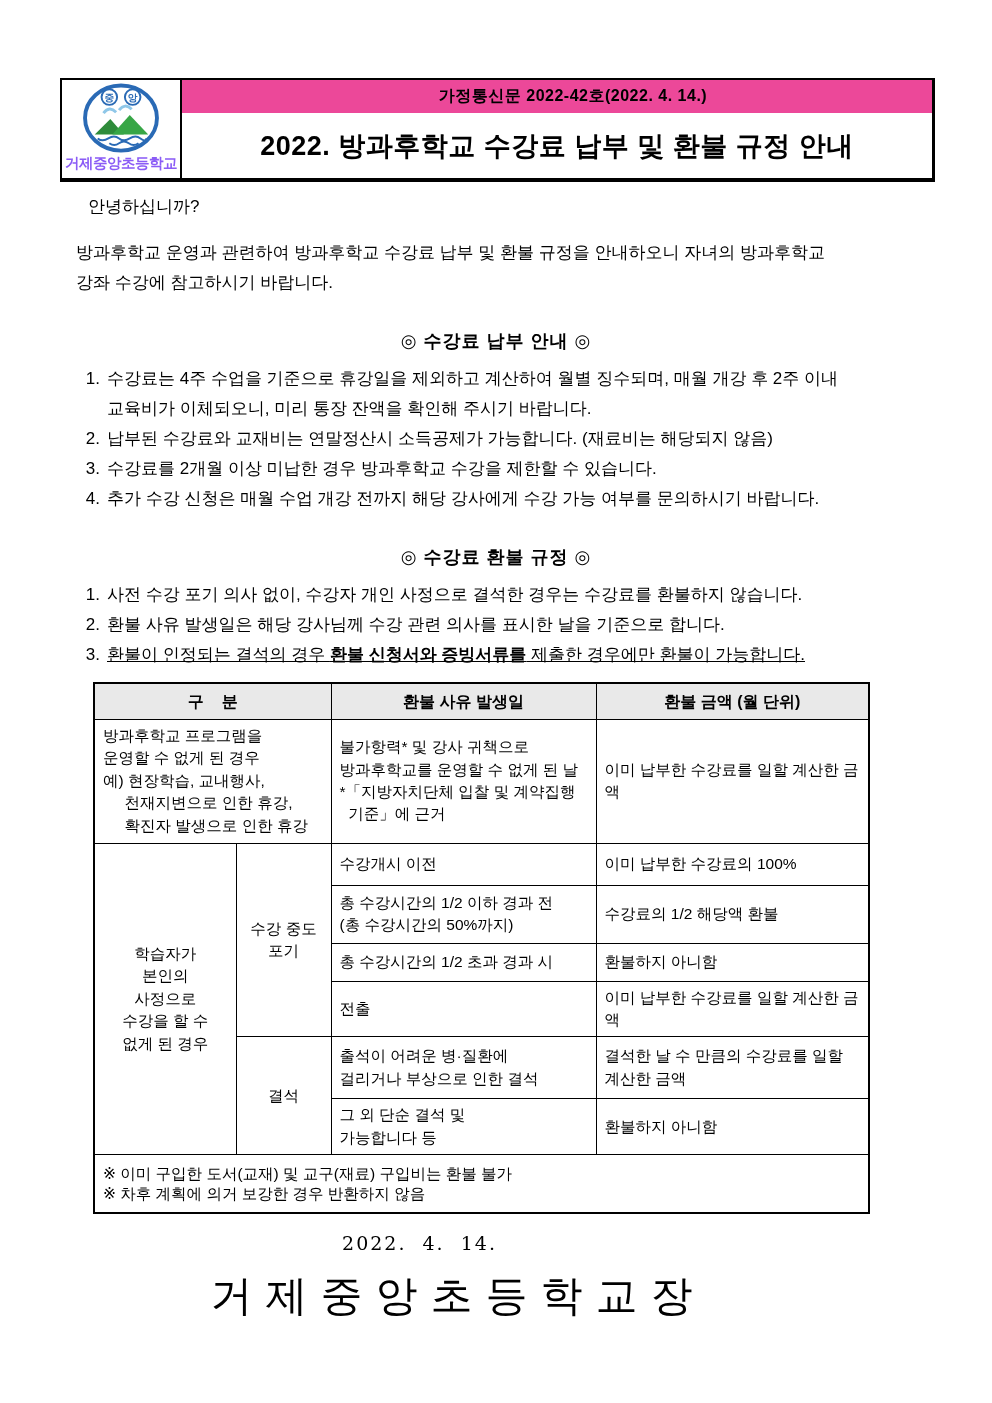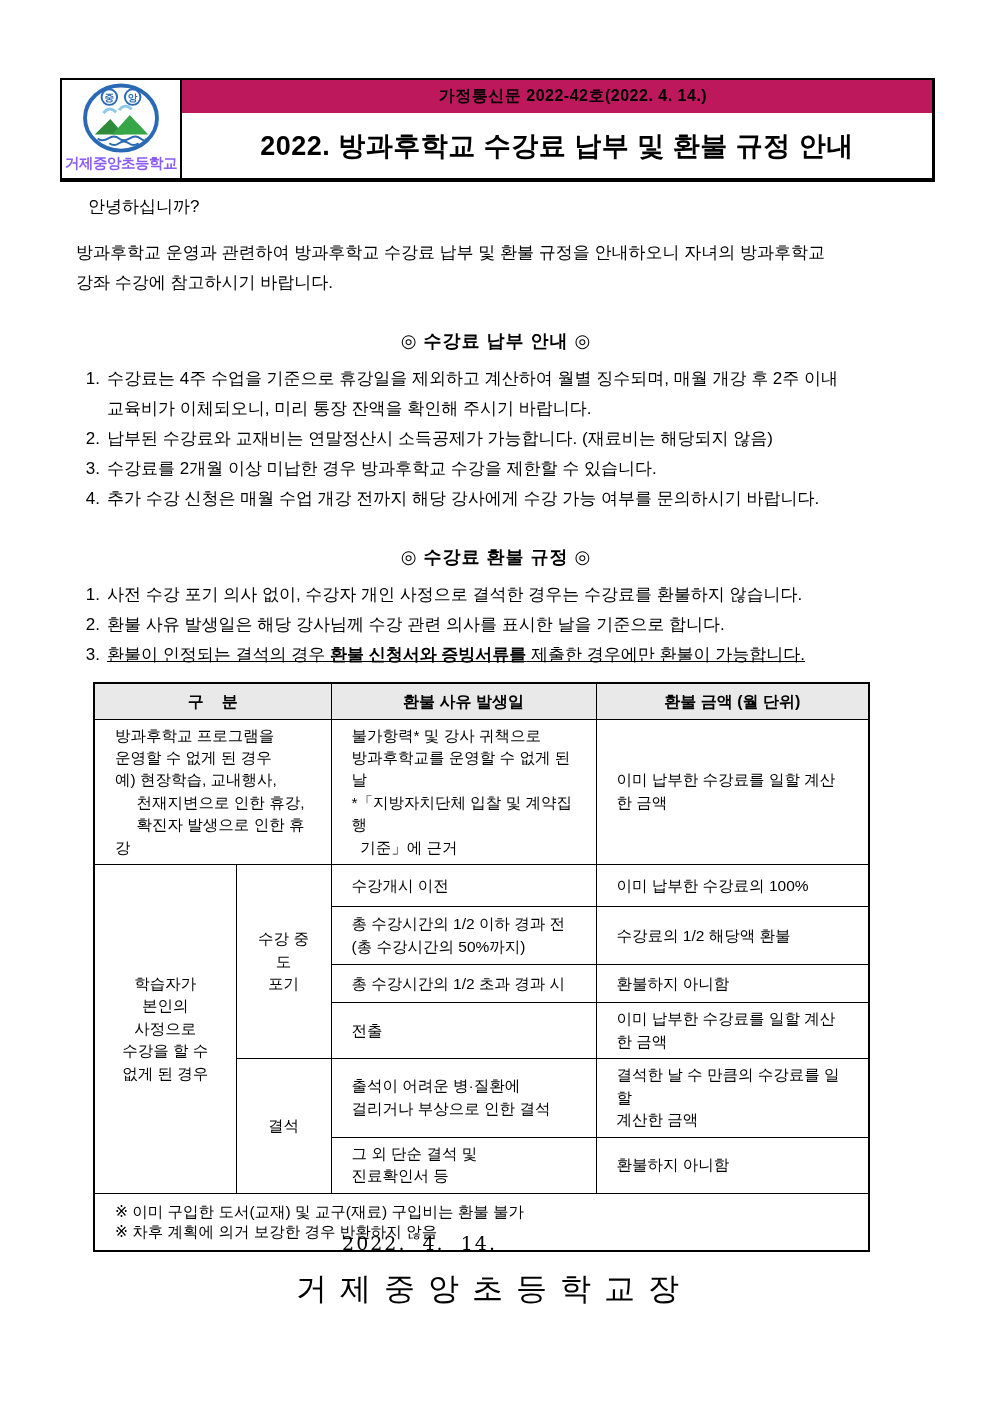--- a/index.html
+++ b/index.html
@@ -20,21 +20,21 @@
     width:120px;border-right:2px solid #000;box-sizing:border-box;
     display:flex;flex-direction:column;align-items:center;justify-content:flex-start;
     padding-top:3px;
   }
   .school-name{
     font-size:14.5px;font-weight:bold;color:#8b5cf6;letter-spacing:-0.5px;
     margin-top:1px;white-space:nowrap;
   }
   .header-right{flex:1;display:flex;flex-direction:column;}
   .notice-bar{
-    height:33px;background:#be185d;
+    height:33px;background:#ec4899;
     display:flex;align-items:center;justify-content:center;
     font-size:16px;font-weight:bold;letter-spacing:0.5px;padding-left:32px;
   }
   .title-bar{
     flex:1;display:flex;align-items:center;justify-content:center;
     font-size:27px;font-weight:bold;letter-spacing:0.5px;white-space:nowrap;
   }
 
   
   .content{position:absolute;left:60px;top:188px;width:872px;font-size:17px;line-height:30px;}
@@ -52,21 +52,21 @@
   .uline{text-decoration:underline;}
   .bold{font-weight:bold;}
   .note{font-size:14.5px;margin:2px 0 0 16px;white-space:pre-wrap;line-height:26px;}
 
   
   table.refund{
     border-collapse:collapse;margin:12px 0 0 33px;width:775px;
     font-size:15.5px;line-height:1.45;table-layout:fixed;
   }
   table.refund th,table.refund td{
-    border:1px solid #000;padding:5px 20px;vertical-align:middle;
+    border:1px solid #000;padding:5px 8px;vertical-align:middle;
     white-space:pre-wrap;box-sizing:border-box;overflow:hidden;
   }
   table.refund{border:2px solid #000;}
   table.refund th{
     background:#e9e9e9;font-weight:bold;text-align:center;height:36px;font-size:16px;
   }
   td.center{text-align:center;}
   tr.r1 td{height:124px;}
   tr.r2 td{height:42px;}
   tr.r3 td{height:58px;}
@@ -78,21 +78,21 @@
 
   
   .date-line{
     position:absolute;left:0;top:1232px;width:839px;text-align:center;
     font-family:"DejaVu Serif","Liberation Serif",serif;
     font-size:19px;letter-spacing:2px;white-space:pre-wrap;
   }
   .signature{
     position:absolute;left:0;top:1268px;width:916px;text-align:center;
     font-family:"DejaVu Serif","Liberation Serif",serif;
-    font-size:31px;letter-spacing:13px;font-weight:500;margin-left:36px;
+    font-size:42px;letter-spacing:13px;font-weight:500;
   }
 </style>
 </head>
 <body>
 
 <div class="page">
 
   <div class="doc-header">
     <div class="logo-cell">
       <svg width="82" height="70" viewBox="0 0 84 72">
@@ -212,21 +212,21 @@
         </tr>
         <tr class="r6">
           <td rowspan="2" class="center">결석</td>
           <td>출석이 어려운 병·질환에
 걸리거나 부상으로 인한 결석</td>
           <td>결석한 날 수 만큼의 수강료를 일할
 계산한 금액</td>
         </tr>
         <tr class="r7">
           <td>그 외 단순 결석 및
-진료확인서 등</td>
+가능합니다 등</td>
           <td>환불하지 아니함</td>
         </tr>
         <tr class="rfoot">
           <td colspan="4">※ 이미 구입한 도서(교재) 및 교구(재료) 구입비는 환불 불가
 ※ 차후 계획에 의거 보강한 경우 반환하지 않음</td>
         </tr>
       </tbody>
     </table>
   </div>
 

